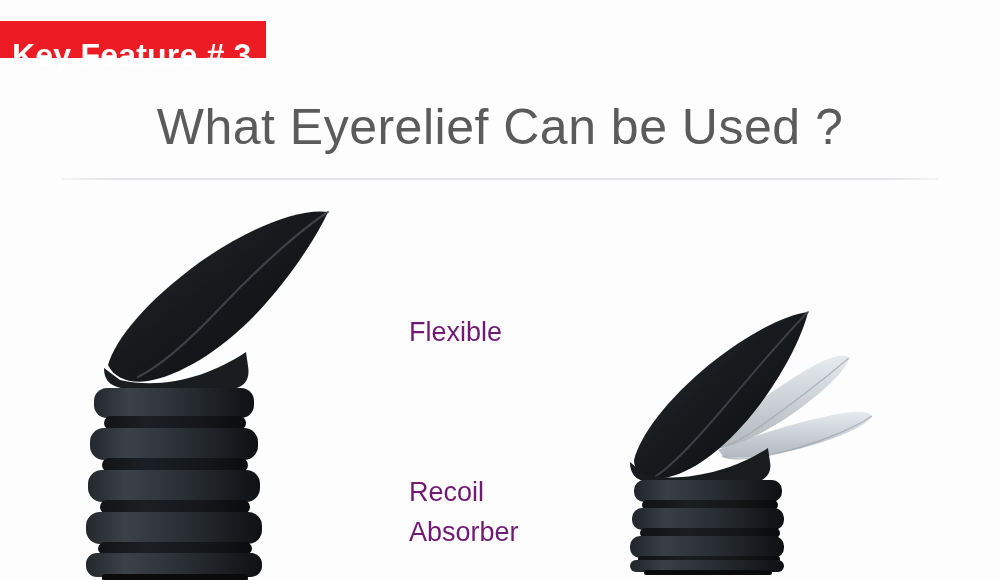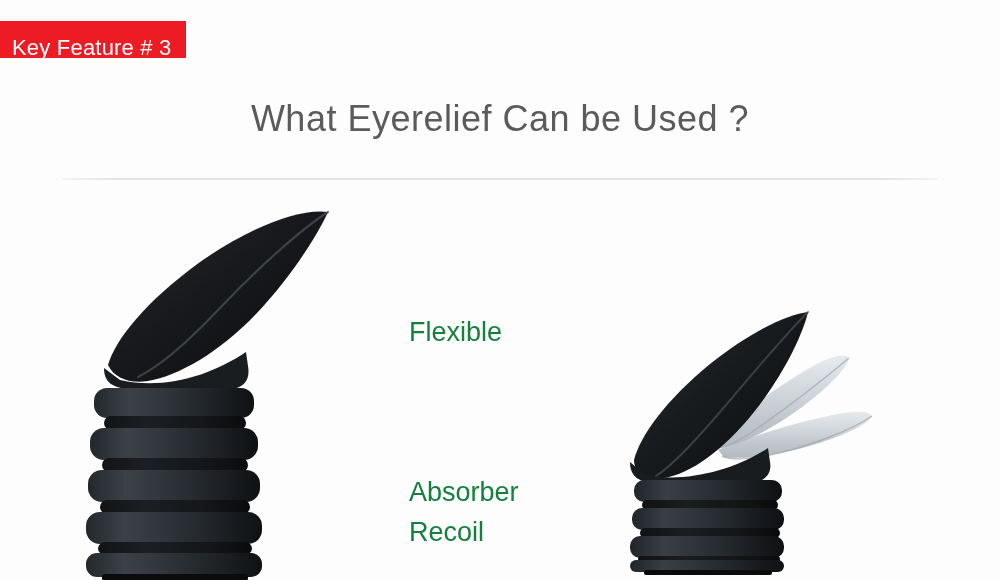--- a/index.html
+++ b/index.html
@@ -23,59 +23,59 @@
     background: #fdfdfe;
     overflow: hidden;
   }
 
   
   .badge {
     position: absolute;
     left: 0px;
     top: 21px;
     height: 37px;
-    padding: 8px 14px 0 12px;
+    padding: 16px 14px 0 12px;
     background: #ed1c24;
     color: #ffffff;
-    font-size: 22px;
-    font-weight: normal;
+    font-size: 32px;
+    font-weight: bold;
     letter-spacing: 0.2px;
     line-height: 37px;
     white-space: nowrap;
     box-sizing: border-box;
   }
 
   
   .title {
     position: absolute;
     left: 0;
     top: 98px;
     width: 1000px;
     text-align: center;
     color: #5b5b5b;
-    font-size: 36px;
+    font-size: 50px;
     font-weight: normal;
     letter-spacing: 0.5px;
     white-space: nowrap;
   }
 
   
   .divider {
     position: absolute;
     left: 62px;
     top: 178px;
     width: 876px;
     height: 2px;
     background: linear-gradient(to right, #f4f4f6 0%, #e3e3e7 6%, #e3e3e7 94%, #f4f4f6 100%);
   }
 
   
   .callout {
     position: absolute;
-    color: #15803d;
+    color: #701a75;
     font-size: 27px;
     line-height: 40px;
     white-space: nowrap;
   }
   .callout-flexible { left: 409px; top: 312px; }
   .callout-recoil   { left: 409px; top: 472px; }
 
   
   .product {
     position: absolute;
@@ -220,17 +220,17 @@
       <rect x="30" y="270" width="154" height="12" rx="6" fill="url(#ribGradR)"></rect>
       <rect x="44" y="280" width="128" height="5" rx="2" fill="#090a0b"></rect>
     </g>
   </svg>
 
   <div class="callout callout-flexible">
     <div>Flexible</div>
   </div>
 
   <div class="callout callout-recoil">
+    <div>Recoil</div>
     <div>Absorber</div>
-    <div>Recoil</div>
   </div>
 
 </div>
 
 </body></html>

